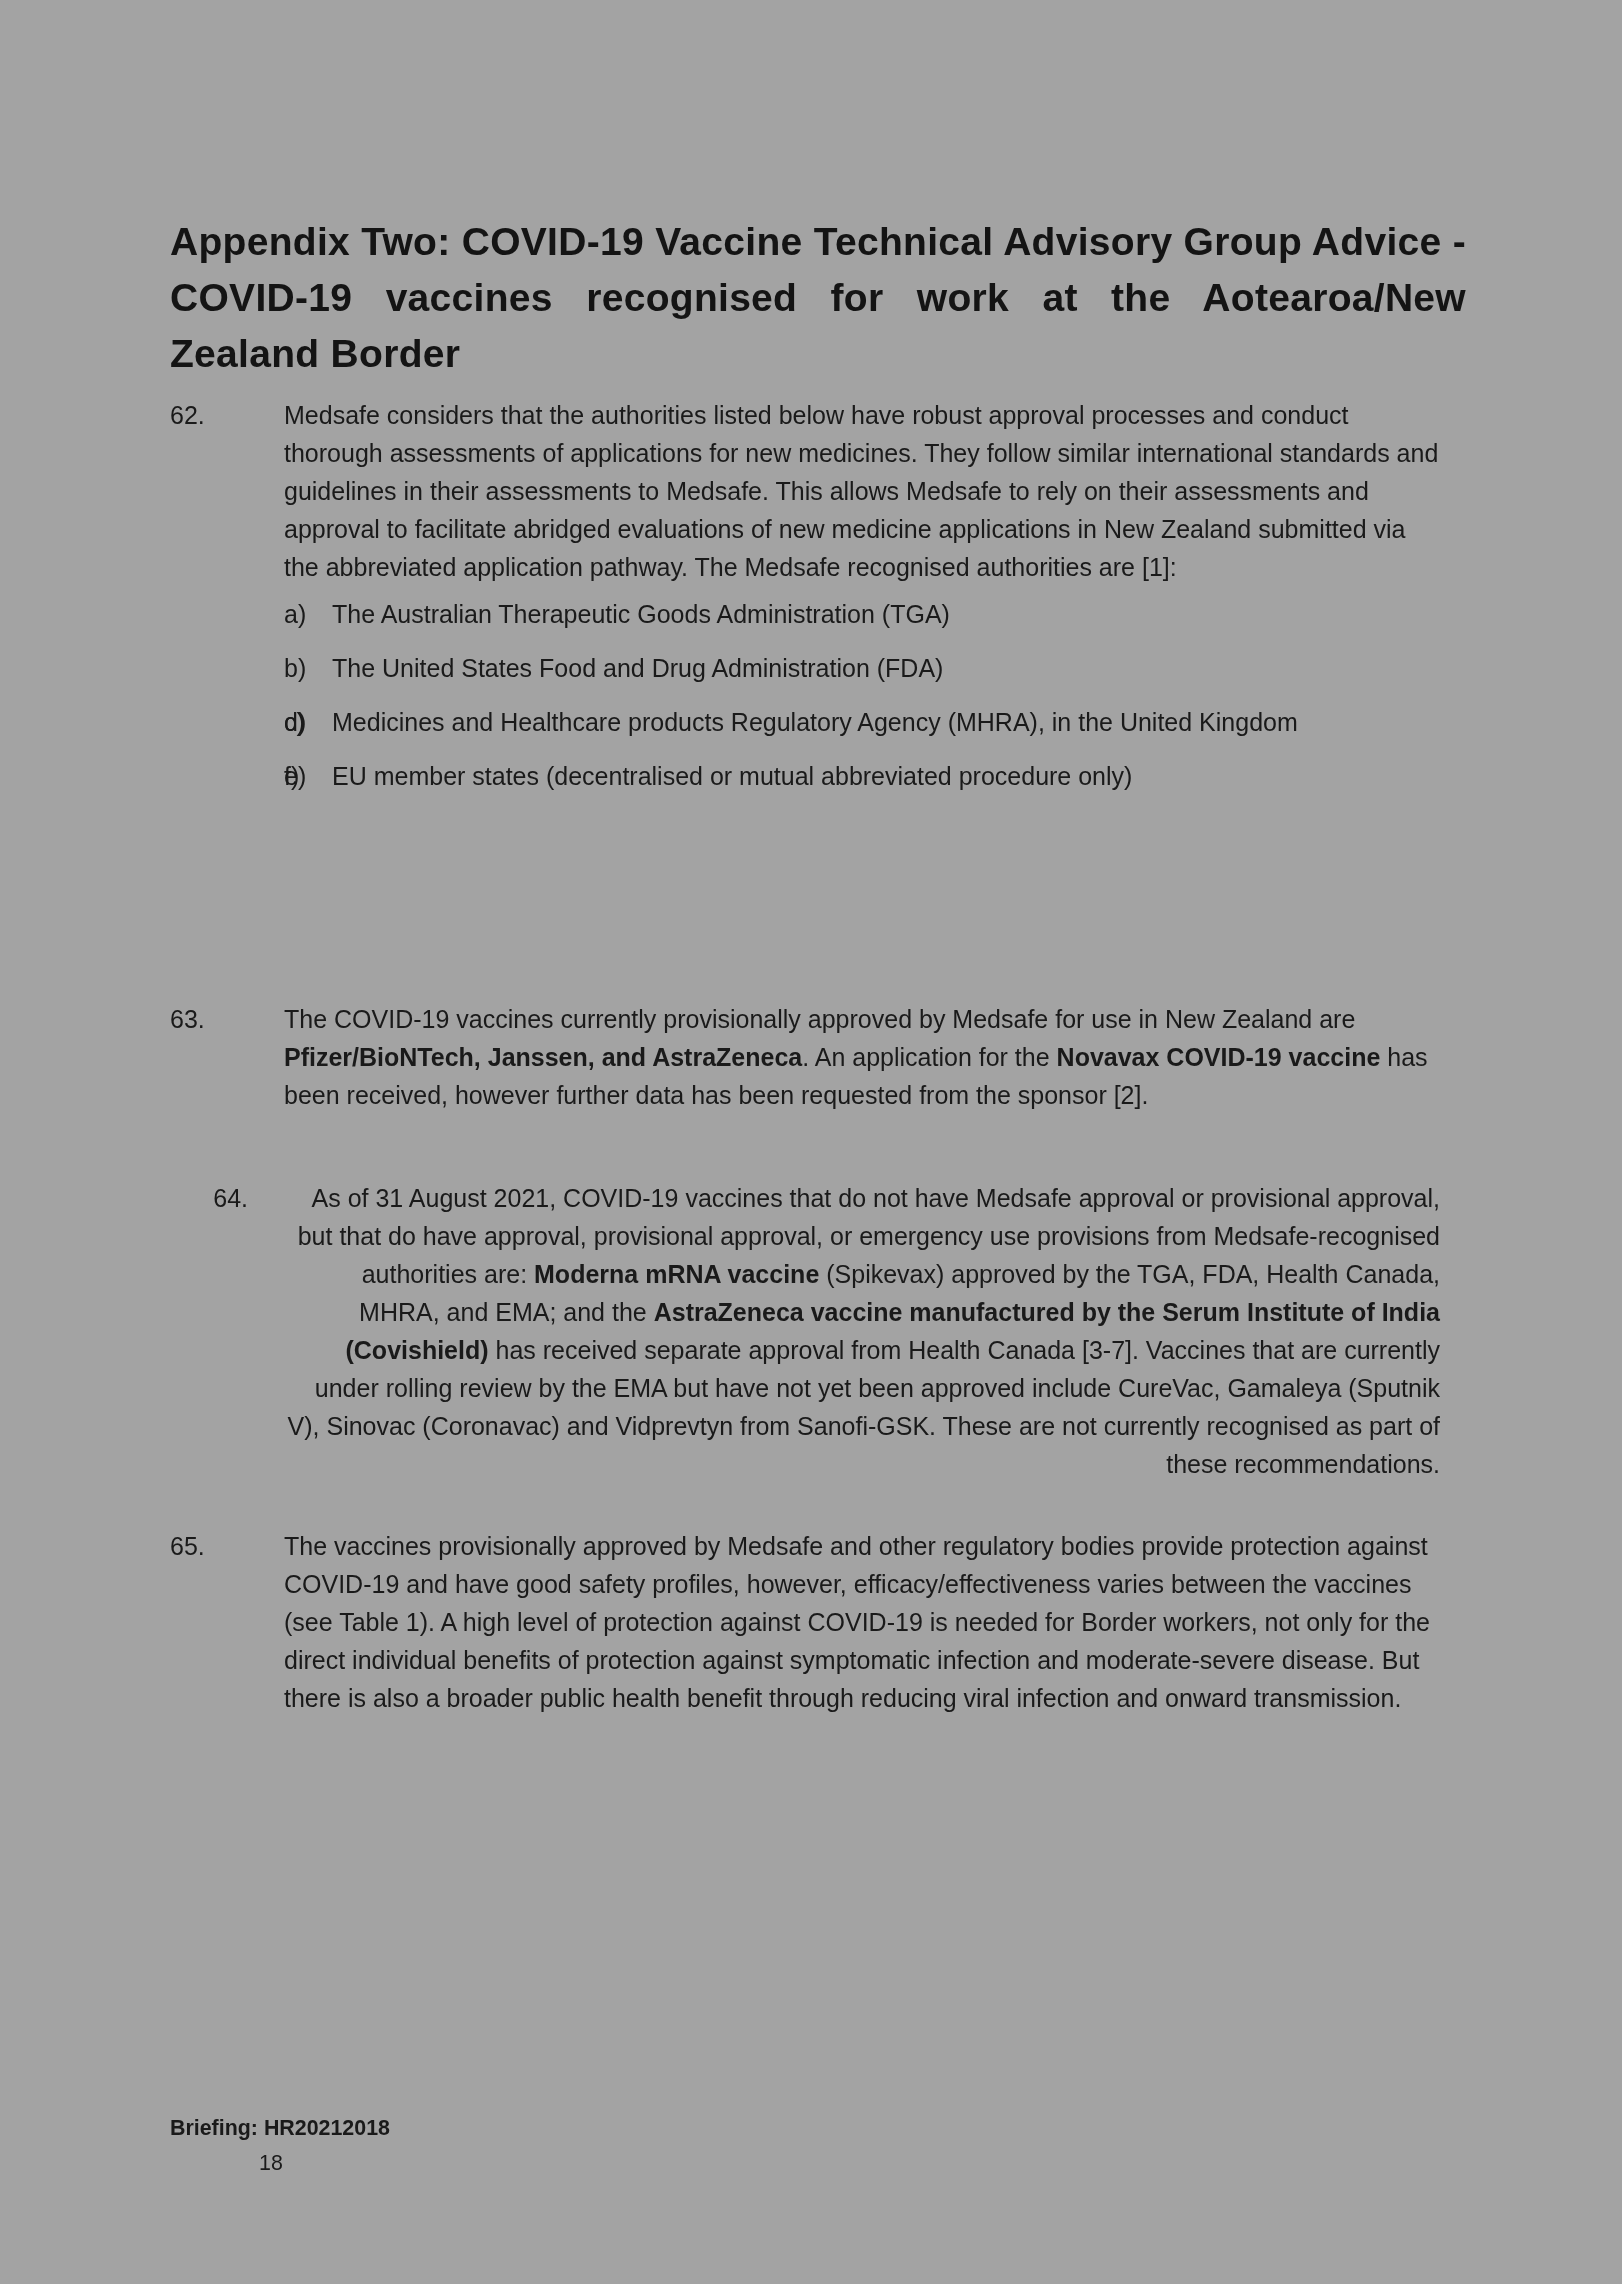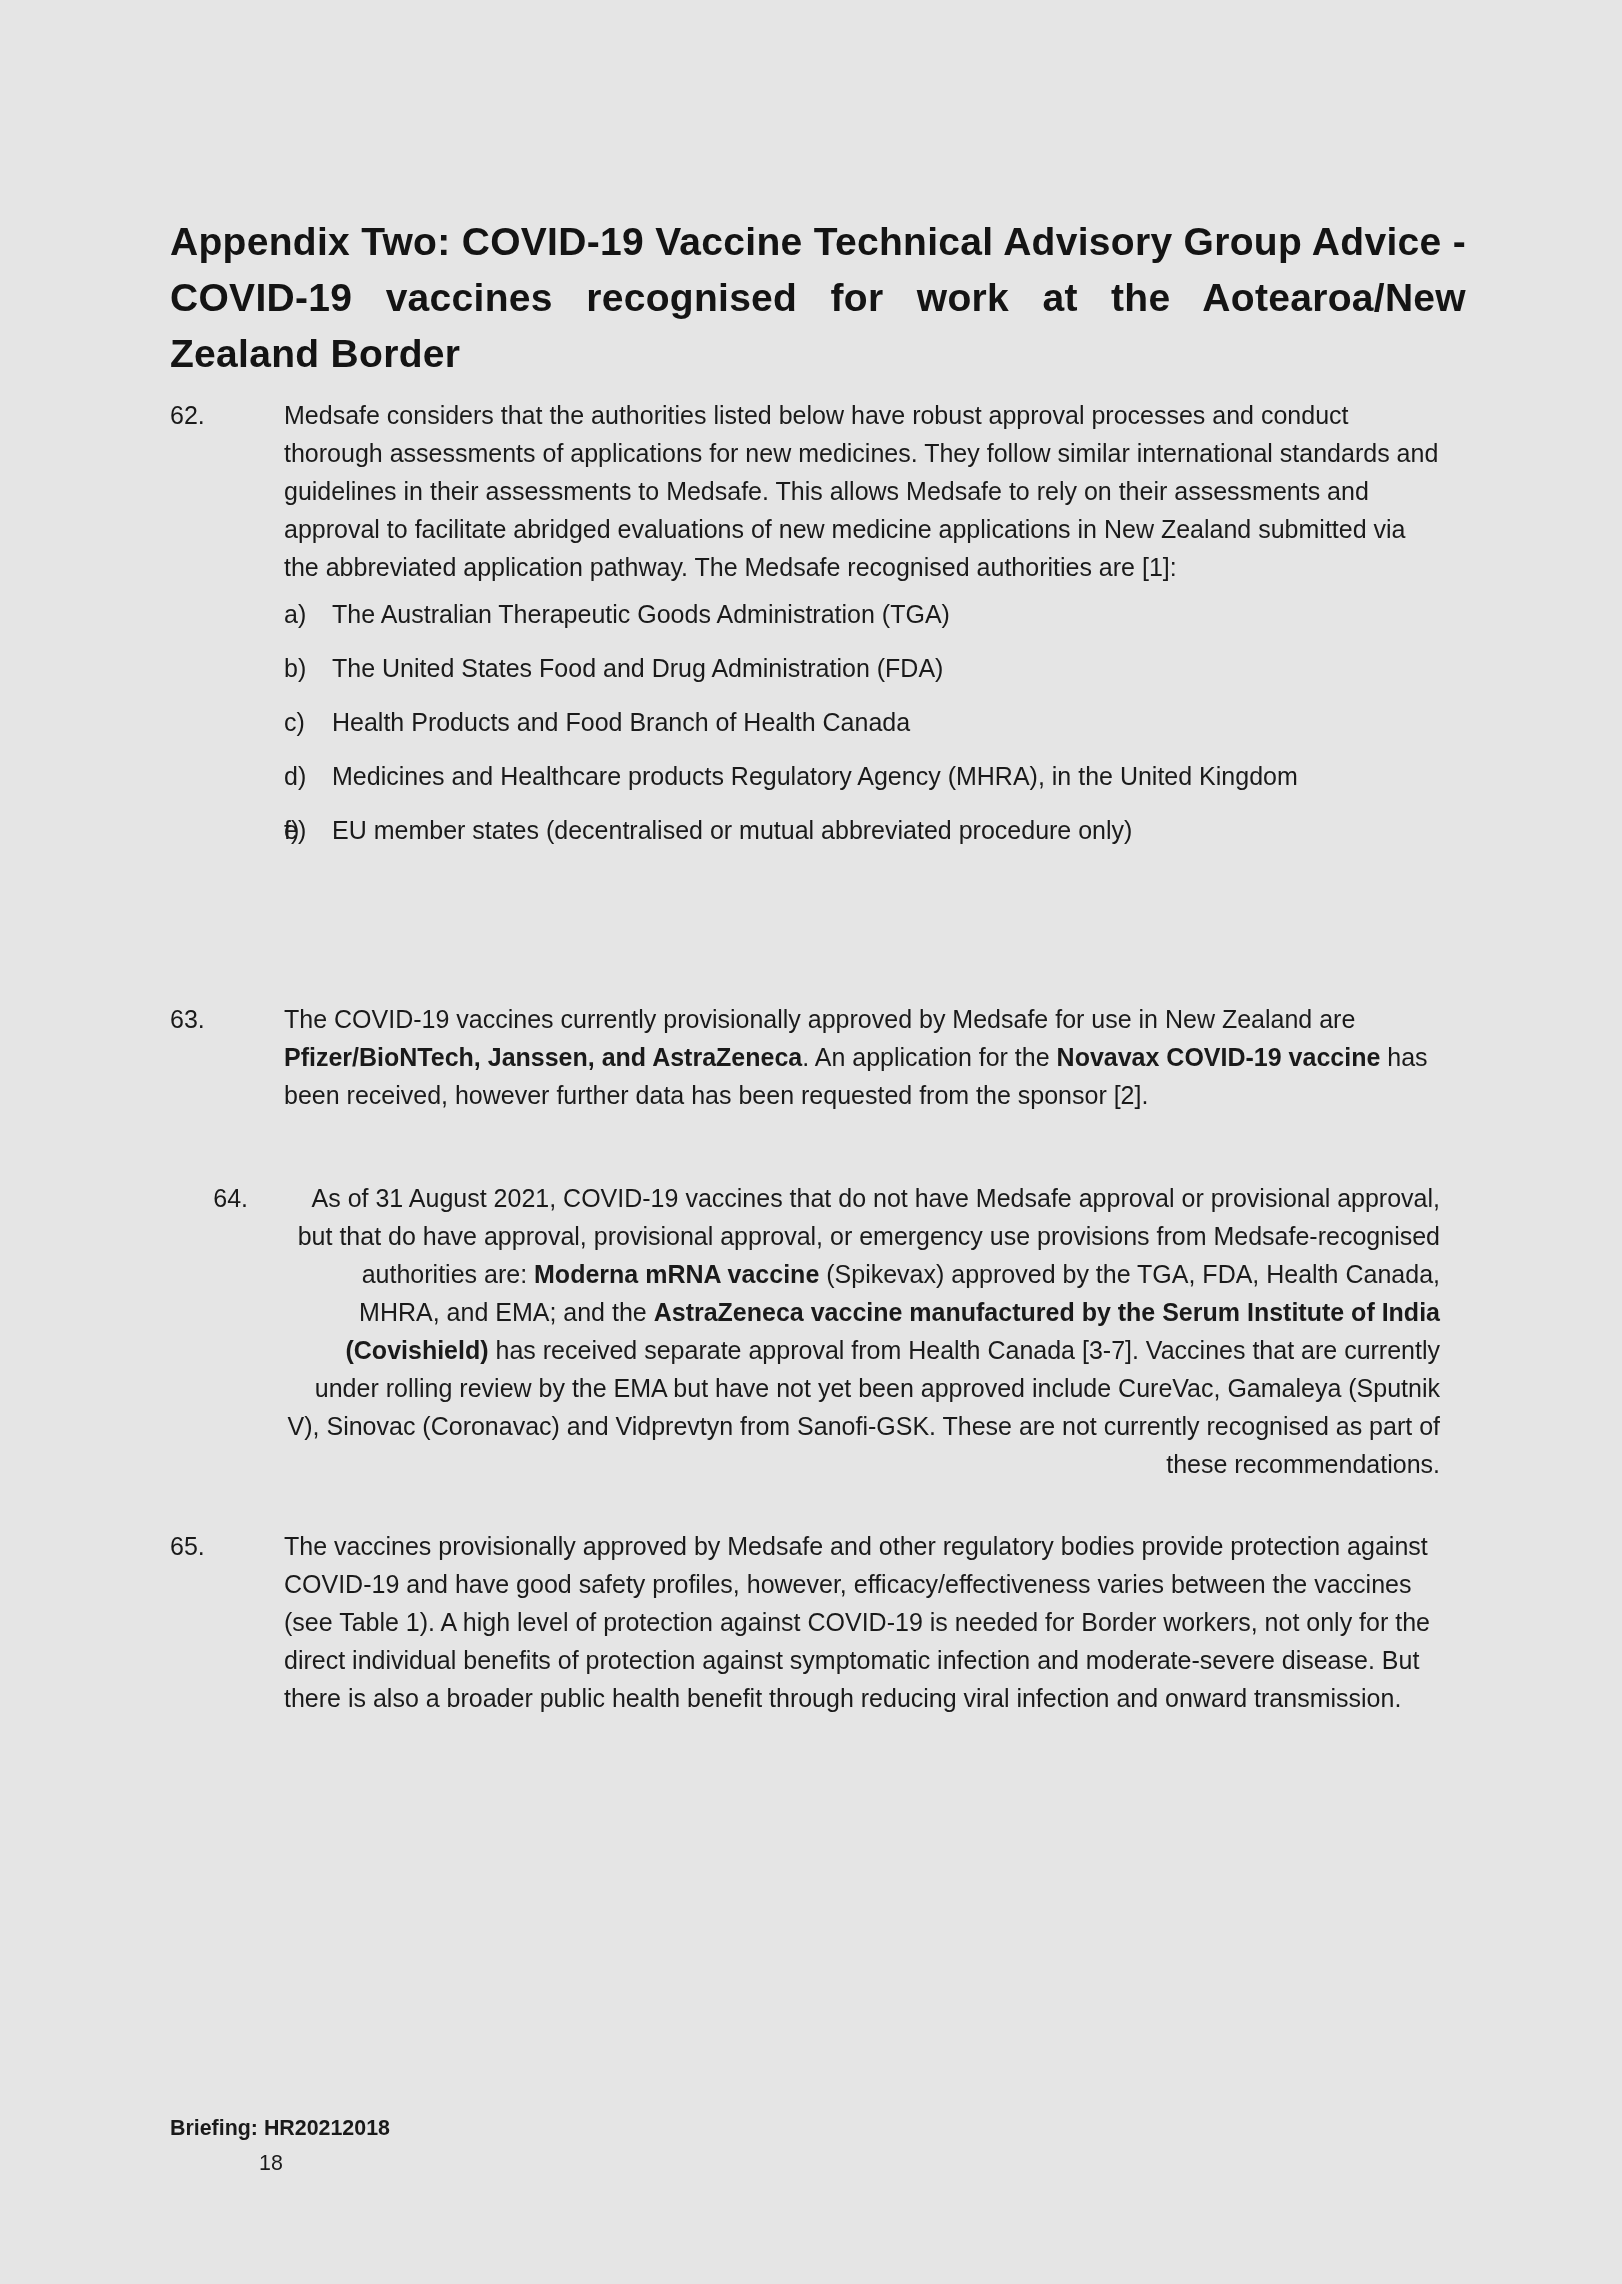--- a/index.html
+++ b/index.html
@@ -1,18 +1,18 @@
 <!DOCTYPE html>
 <html style="font-size:10.4px"><head>
 <meta charset="utf-8">
 <style>
   html, body { margin: 0; padding: 0; background: #ffffff; }
   body { width: 1622px; height: 2284px; position: relative; overflow: hidden;
          font-family: "Liberation Sans", "DejaVu Sans", sans-serif; color: #1a1a1a; }
-  .page { position: absolute; left: 0; top: 0; width: 1622px; height: 2284px; background: #e5e5e5; }
+  .page { position: absolute; left: 0; top: 0; width: 1622px; height: 2284px; background: #a3a3a3; }
   .heading { position: absolute; left: 170px; top: 214px; width: 1296px;
              font-size: 39px; font-weight: bold; line-height: 56px; letter-spacing: 0.3px;
              font-family: "Liberation Sans", sans-serif; color: #141414; text-align: justify; }
   .para { position: absolute; left: 170px; width: 1270px; font-size: 25px; line-height: 38px; margin-top: 7px; }
   .para .num { position: absolute; left: 0; top: 0; width: 78px; }
   .para .body { margin-left: 114px; }
   .para .body b { font-weight: bold; }
   .list { margin: 9px 0 0 114px; padding: 0; list-style: none; }
   .list li { position: relative; padding-left: 48px; margin-bottom: 16px; line-height: 38px; }
   .list li .marker { position: absolute; left: 0; top: 0; }
@@ -25,21 +25,21 @@
 <div class="page">
 
   <div class="heading">Appendix Two: COVID-19 Vaccine Technical Advisory Group Advice - COVID-19 vaccines recognised for work at the Aotearoa/New Zealand Border</div>
 
   <div class="para" style="top:389px;">
     <span class="num">62.</span>
     <div class="body">Medsafe considers that the authorities listed below have robust approval processes and conduct thorough assessments of applications for new medicines. They follow similar international standards and guidelines in their assessments to Medsafe. This allows Medsafe to rely on their assessments and approval to facilitate abridged evaluations of new medicine applications in New Zealand submitted via the abbreviated application pathway. The Medsafe recognised authorities are [1]:</div>
     <ul class="list">
       <li><span class="marker">a)</span><span>The Australian Therapeutic Goods Administration (TGA)</span></li>
       <li><span class="marker">b)</span><span>The United States Food and Drug Administration (FDA)</span></li>
-      <li><span class="marker">c)</span><span>Health Products and Food Branch of Health Canada</span></li>
+      <li><span class="marker">c)</span></li>
       <li style="padding-right:91px;"><span class="marker">d)</span><span>Medicines and Healthcare products Regulatory Agency (MHRA), in the United Kingdom</span></li>
       <li><span class="marker">e)</span></li>
       <li><span class="marker">f)</span><span>EU member states (decentralised or mutual abbreviated procedure only)</span></li>
     </ul>
   </div>
 
   <div class="para" style="top:993px;">
     <span class="num">63.</span>
     <div class="body"><span>The COVID-19 vaccines currently provisionally approved by Medsafe for use in New Zealand are </span><b>Pfizer/BioNTech, Janssen, and AstraZeneca</b><span>. An application for the </span><b>Novavax COVID-19 vaccine</b><span> has been received, however further data has been requested from the sponsor [2].</span></div>
   </div>

